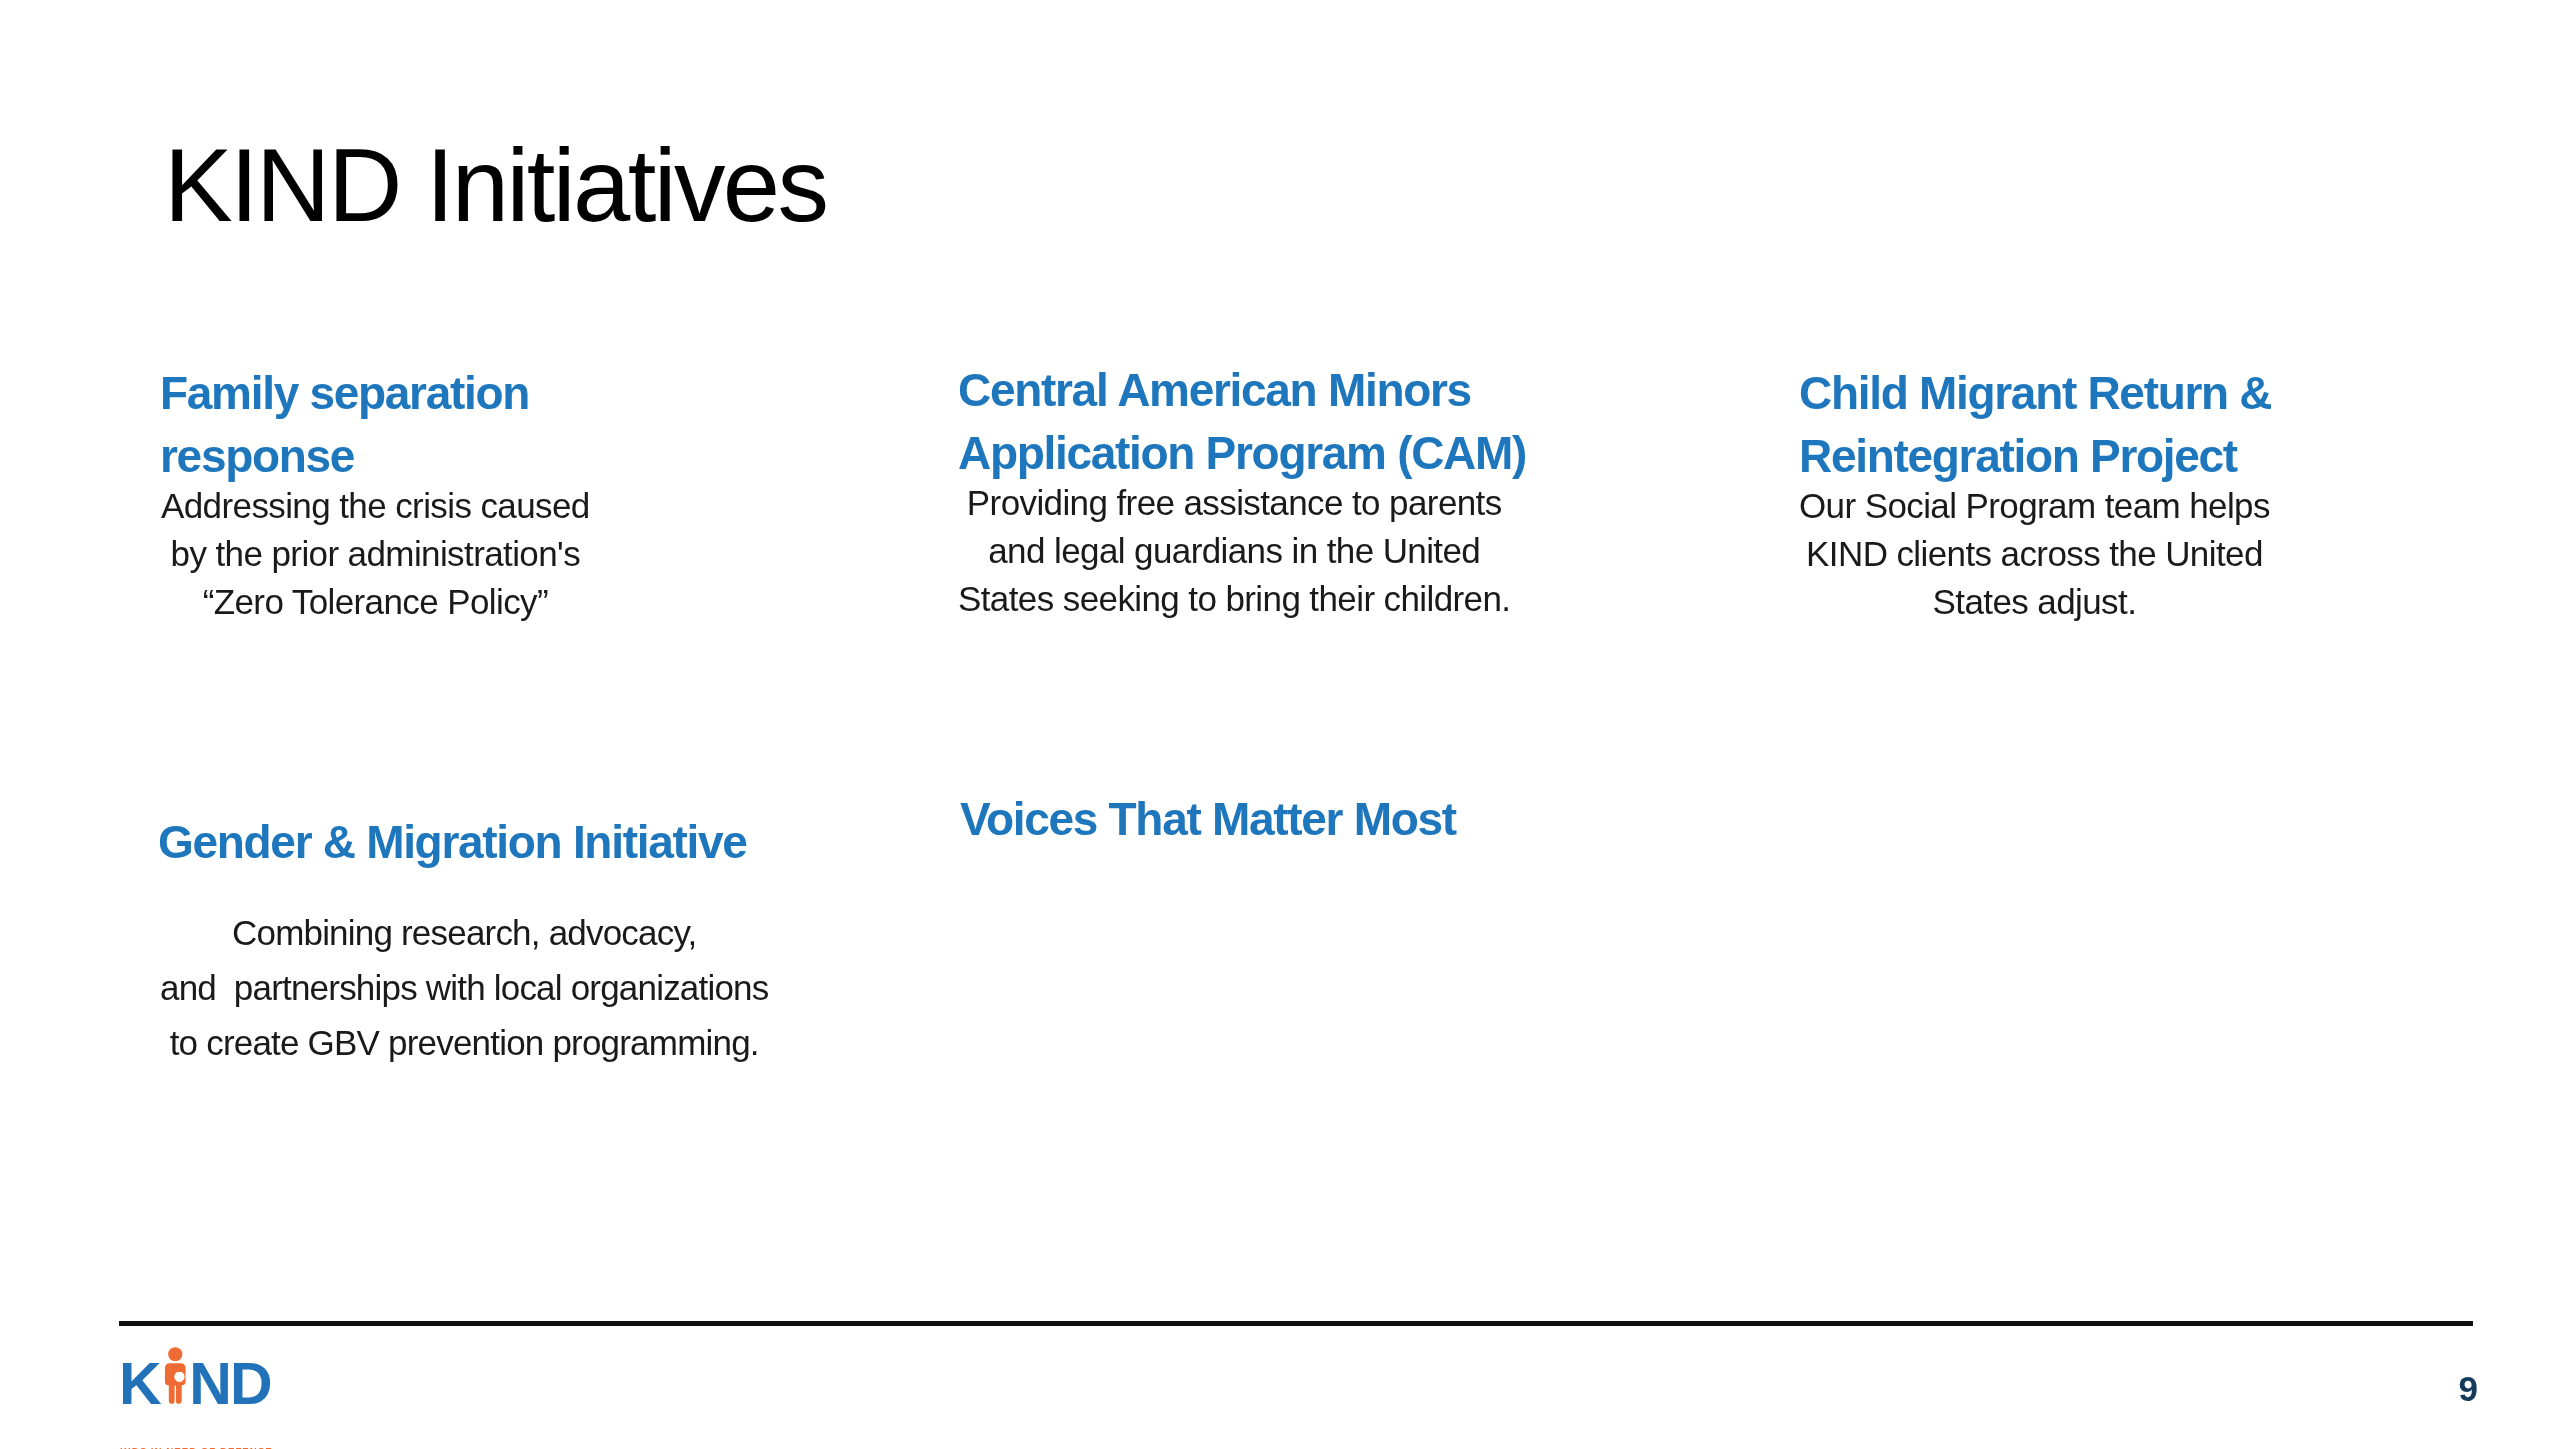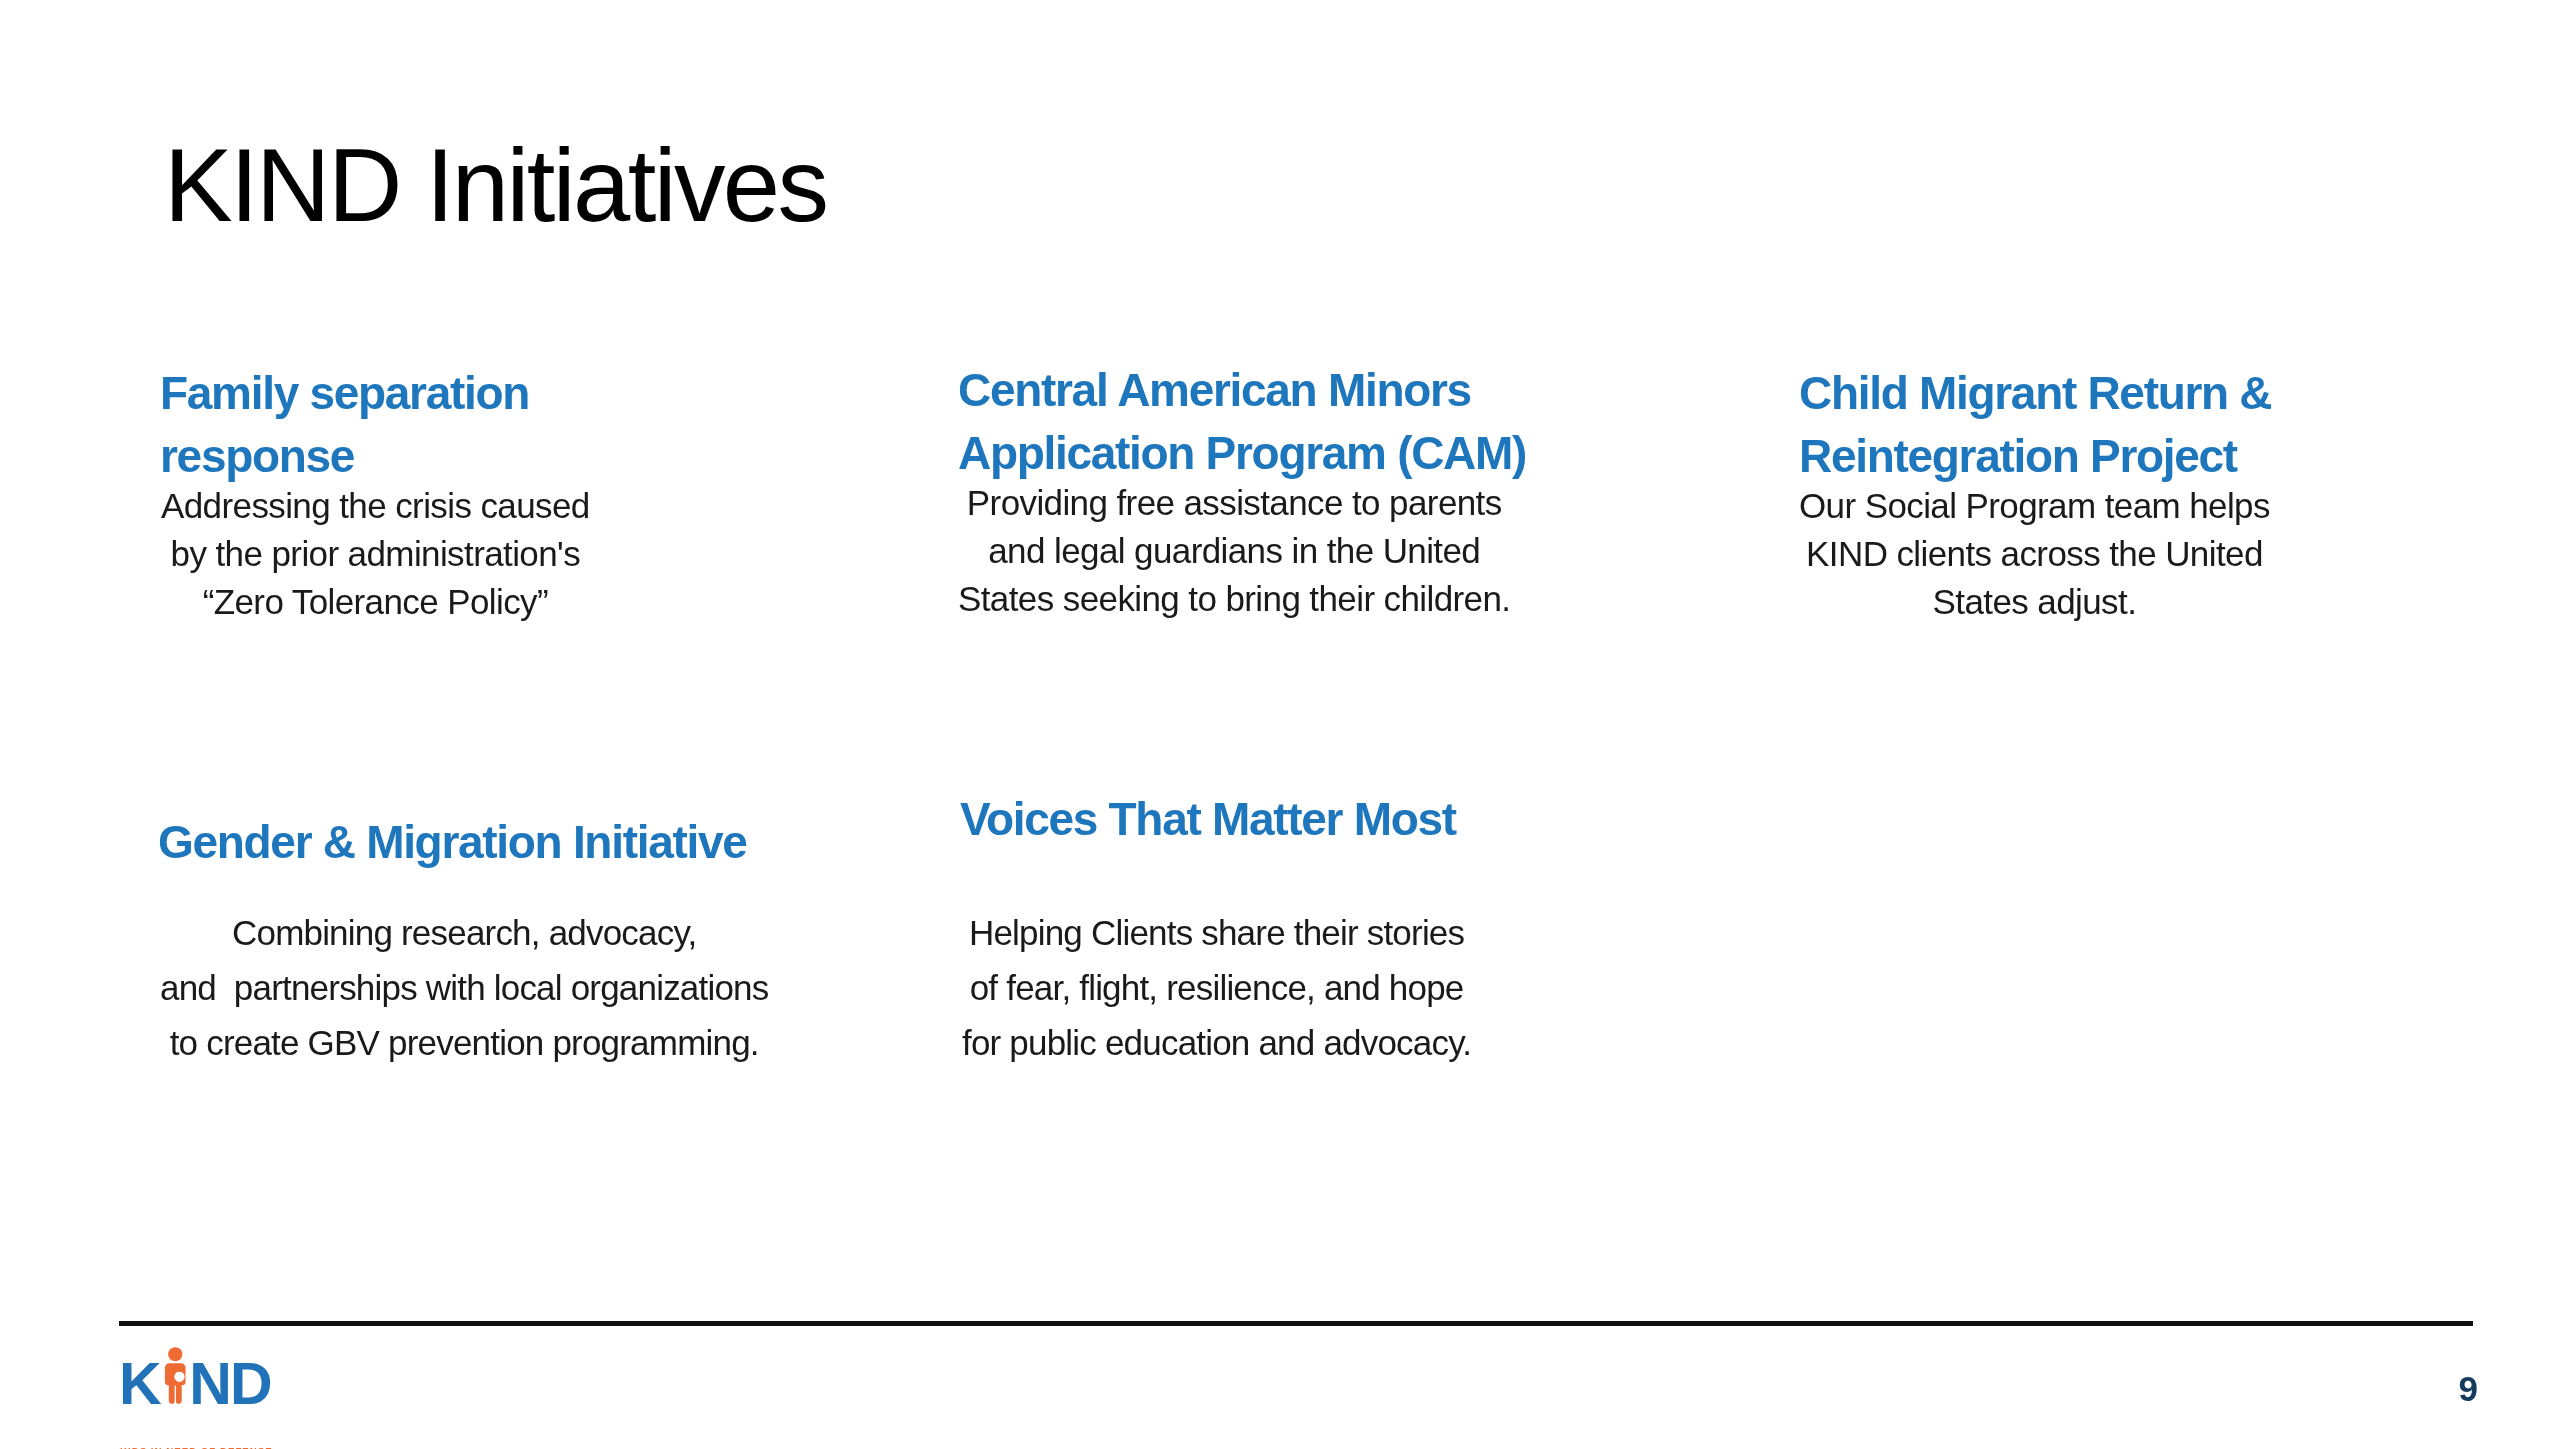--- a/index.html
+++ b/index.html
@@ -81,23 +81,20 @@
   <div class="abs init-body" style="left:1799px; top:482px;">Our Social Program team helps
 KIND clients across the United
 States adjust.</div>
 
   <div class="abs init-heading" style="left:158px; top:788px;margin-top:23px;">Gender &amp; Migration Initiative</div>
   <div class="abs init-heading" style="left:960px; top:788px;">Voices That Matter Most</div>
 
   <div class="abs init-body row2" style="left:160px; top:905px;">Combining research, advocacy,
 and  partnerships with local organizations
 to create GBV prevention programming.</div>
-  <div class="abs init-body row2" style="left:962px; top:905px;">Helping Clients share their stories
-of fear, flight, resilience, and hope
-for public education and advocacy.</div>
 
   <div class="abs divider" style="left:119px; top:1321px; width:2354px;"></div>
 
   <div class="abs logo" style="left:119px; top:1347px;">
     <span class="logo-letter">K</span>
     <svg class="logo-person" width="24.5" height="57" viewBox="0 0 38 88" aria-hidden="true">
       <circle cx="19" cy="11" r="11" fill="#EE6B33"></circle>
       <path fill="#EE6B33" fill-rule="evenodd" d="M10,25 h18 c4,0 7,3 7,7 v22 c0,3 -2,5 -5,5 h-1 v24 c0,3 -2,5 -5,5 c-3,0 -4,-2 -4,-5 v-23 h-2 v23 c0,3 -1,5 -4,5 c-3,0 -5,-2 -5,-5 v-24 h-1 c-3,0 -5,-2 -5,-5 v-22 c0,-4 3,-7 7,-7 z
            M25.5,38 a8,8 0 1,0 0.001,0 z"></path>
     </svg>

